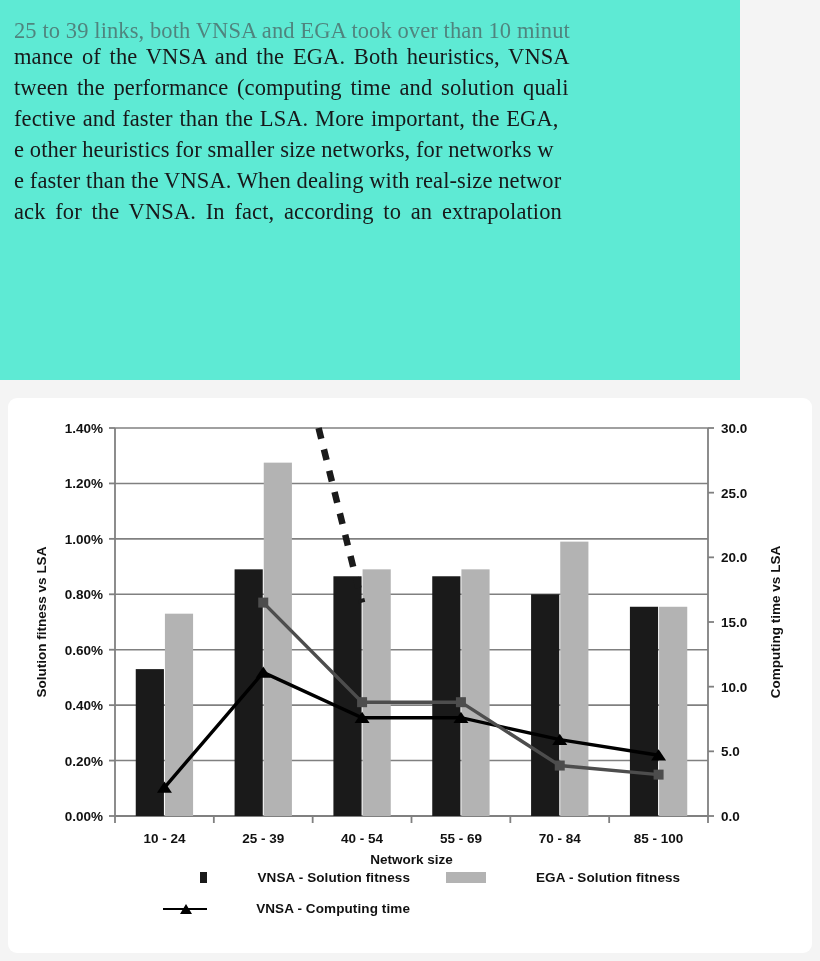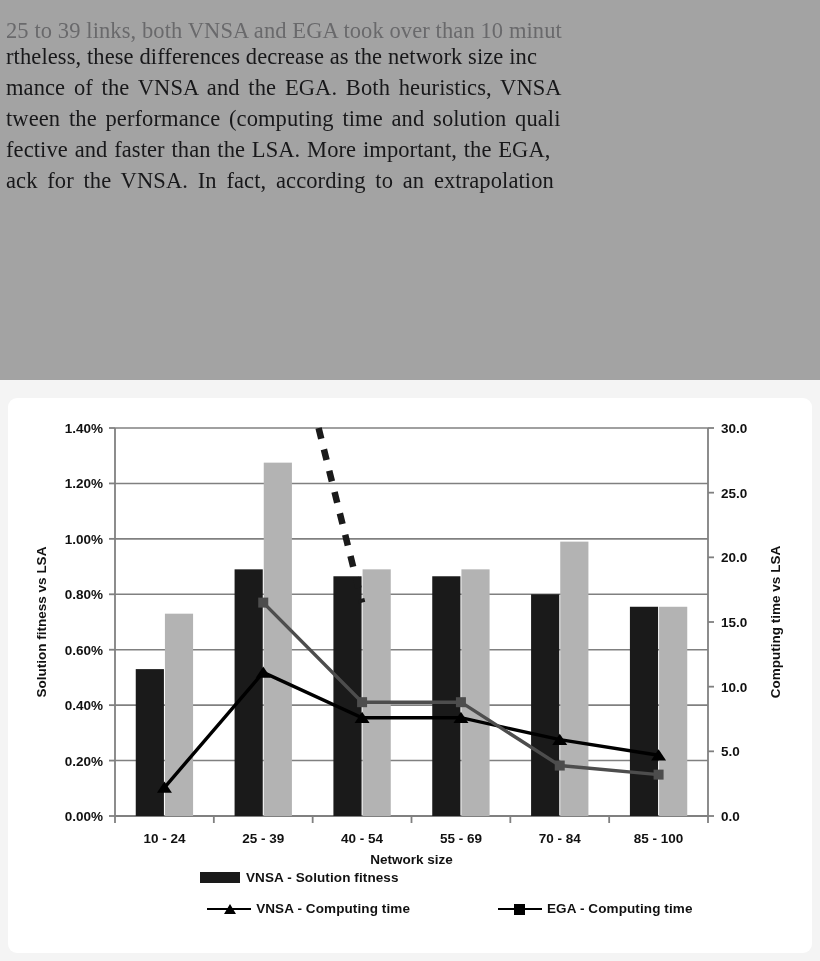--- a/index.html
+++ b/index.html
@@ -8,23 +8,23 @@
     width:820px; height:961px;
     background:#f4f4f4;
     font-family:"Liberation Sans", sans-serif;
     overflow:hidden;
     position:relative;
   }
 
   
   #article-text {
     position:absolute;
-    left:0; top:0; width:820px; height:380px;
-    background:#a3a3a3;
-    padding:26px 0 0 0;
+    left:0; top:0; width:740px; height:380px;
+    background:#5eead4;
+    padding:26px 0 0 8px;
     overflow:hidden;
   }
   #article-text .line {
     font-family:"Liberation Serif", serif;
     font-size:22.5px;
     color:#18181a;
     white-space:nowrap;
     line-height:1;
     height:31px;
     padding-left:6px;
@@ -54,20 +54,21 @@
 
   svg { display:block; }
 
   
   .legend-row { display:flex; width:100%; }
   .legend-item {
     display:flex; align-items:center;
     font-family:"Liberation Sans", sans-serif;
     font-size:13.5px; font-weight:bold; color:#111;
     white-space:nowrap;
+    gap:44px;
   }
   .legend-item .lbl { letter-spacing:0.1px; }
   .swatch-bar { width:40px; height:11px; margin-right:6px; }
   .swatch-line { width:44px; height:14px; margin-right:5px; position:relative; }
   .swatch-line .ln {
     position:absolute; left:0; top:6px; width:44px; height:2.4px; background:#000;
   }
   .swatch-line .mk {
     position:absolute; left:17px; top:2px; width:0; height:0;
   }
@@ -78,24 +79,25 @@
   }
   .swatch-line .mk.sq {
     left:16px; top:2px; width:11px; height:11px; background:#000; border:0;
   }
 </style>
 </head>
 <body>
 
 <div id="article-text">
   <div class="line clipped-top">25 to 39 links, both VNSA and EGA took over than 10 minut</div>
-  <div class="line just">rtheless, these differences decrease as the network size inc</div>
   <div class="line just" style="word-spacing:3px">mance of the VNSA and the EGA. Both heuristics, VNSA</div>
   <div class="line just" style="word-spacing:3px">tween the performance (computing time and solution quali</div>
   <div class="line just" style="word-spacing:1px">fective and faster than the LSA. More important, the EGA, </div>
+  <div class="line just">e other heuristics for smaller size networks, for networks w</div>
+  <div class="line just">e faster than the VNSA. When dealing with real-size networ</div>
   <div class="line just" style="word-spacing:4px">ack for the VNSA. In fact, according to an extrapolation</div>
 </div>
 
 <div id="figure-card">
 
   <div id="chart-area">
     <svg id="chart-svg" width="804" height="470" viewBox="0 0 804 470">
         <line x1="107" y1="362.57142857142856" x2="700" y2="362.57142857142856" stroke="#808080" stroke-width="1.6"></line>
         <line x1="107" y1="307.1428571428571" x2="700" y2="307.1428571428571" stroke="#808080" stroke-width="1.6"></line>
         <line x1="107" y1="251.7142857142857" x2="700" y2="251.7142857142857" stroke="#808080" stroke-width="1.6"></line>
@@ -180,32 +182,29 @@
         <text x="0" y="0" text-anchor="middle" transform="translate(772,224) rotate(-90)" font-family="&quot;Liberation Sans&quot;, sans-serif" font-size="13.5" font-weight="bold" fill="#111111">Computing time vs LSA</text>
       </svg>
   </div>
 
   <div id="legend-area">
     <div class="legend-row" style="margin-top:10px;">
       <div class="legend-item" style="width:402px; padding-left:192px;">
         <span class="swatch-bar" style="background:#1a1a1a"></span>
         <span class="lbl">VNSA - Solution fitness</span>
       </div>
+      <div class="legend-item" style="width:402px; padding-left:36px;">
+        <span class="swatch-bar" style="background:#b3b3b3"></span>
+        <span class="lbl">EGA - Solution fitness</span>
+      </div>
     </div>
     <div class="legend-row" style="margin-top:16px;">
       <div class="legend-item" style="width:402px; padding-left:144px;justify-content:flex-end;">
         <span class="swatch-line">
           <span class="ln"></span>
             <span class="mk tri"></span>
         </span>
         <span class="lbl">VNSA - Computing time</span>
       </div>
-      <div class="legend-item" style="width:402px; padding-left:88px;">
-        <span class="swatch-line">
-          <span class="ln"></span>
-            <span class="mk sq"></span>
-        </span>
-        <span class="lbl">EGA - Computing time</span>
-      </div>
     </div>
   </div>
 
 </div>
 
 </body></html>

